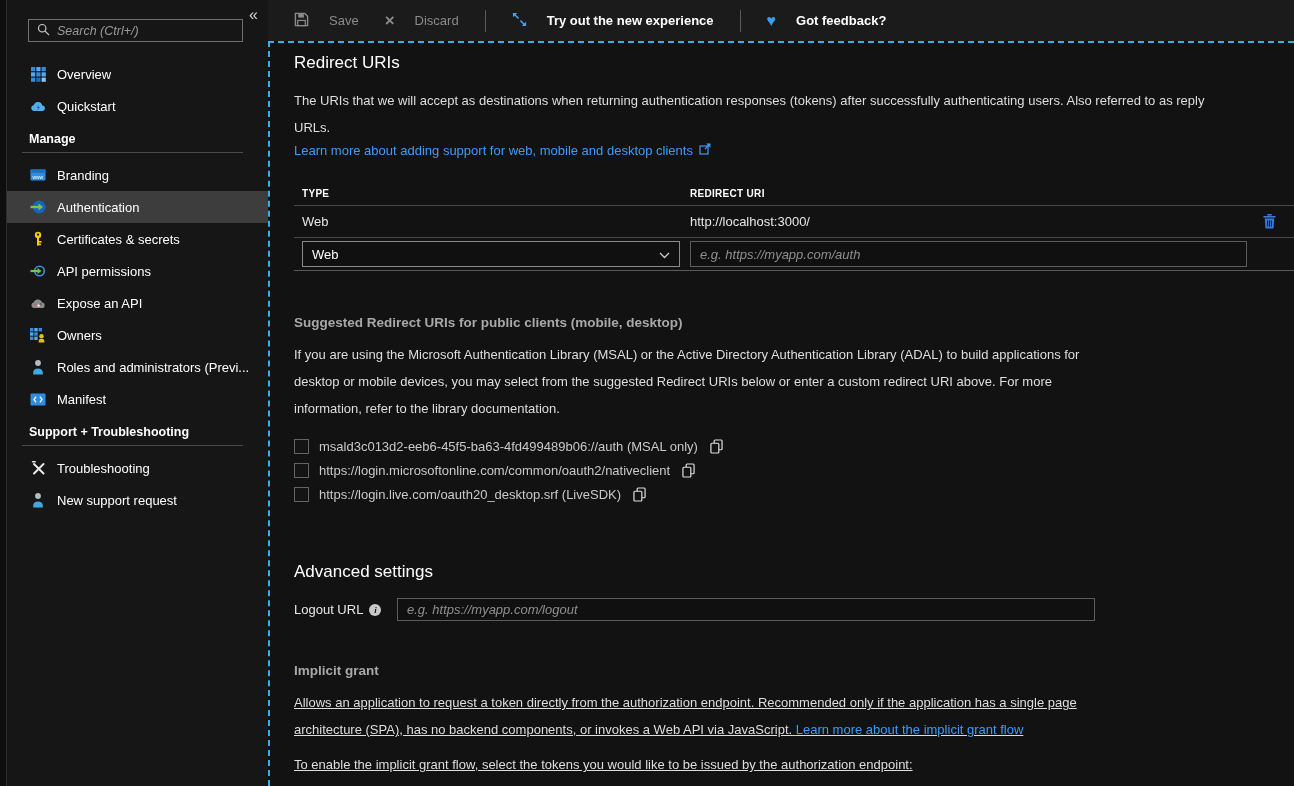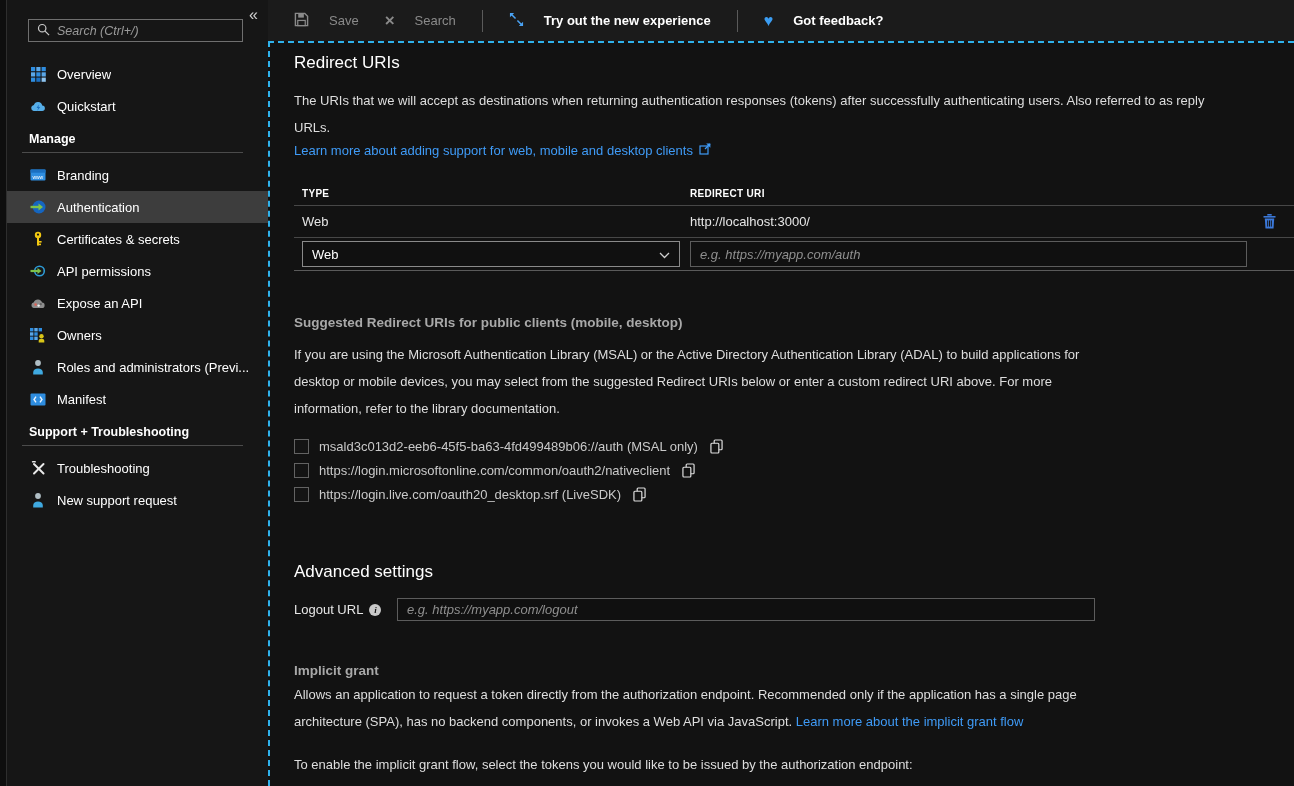--- a/index.html
+++ b/index.html
@@ -75,21 +75,21 @@
   .advanced { margin-top:54px; }
   .logout-row { margin-top:14px; display:flex; align-items:center; }
   .logout-label { color:#e6e6e6; display:flex; align-items:center; gap:6px; width:103px; }
   .info-dot { width:12px; height:12px; border-radius:50%; background:#c9c9c9; color:#141414;
     font-size:9px; font-weight:bold; font-style:italic; display:flex; align-items:center; justify-content:center;
     font-family:"Liberation Serif",serif; }
   .logout-input { width:698px; height:23px; }
 
   
   .implicit { margin-top:40px; }
-  .implicit .para { max-width:812px; }
+  .implicit .para { margin-top:8px; max-width:812px;text-decoration:underline; }
   .instruction { margin-top:16px; }
   .token-row { margin-top:16px; display:flex; align-items:center; gap:10px; height:20px; }
 </style>
 </head>
 <body>
 
 <div class="sidebar">
   <div class="rail"></div>
   <div class="collapse">«</div>
 
@@ -253,21 +253,21 @@
       <svg width="15" height="15" viewBox="0 0 16 16">
           <path d="M1.5 1.5 h10 l3 3 v10 h-13 z" fill="none" stroke="#8a8a8a" stroke-width="1.5"></path>
           <rect x="4.5" y="1.5" width="6" height="4.5" fill="#8a8a8a"></rect>
           <rect x="4" y="9" width="8" height="5.5" fill="none" stroke="#8a8a8a" stroke-width="1.3"></rect>
         </svg>
     </span>
     <span>Save</span>
   </div>
   <div class="tb-btn disabled">
     <span class="xmark">×</span>
-    <span>Search</span>
+    <span>Discard</span>
   </div>
   <div class="tb-sep"></div>
   <div class="tb-btn light">
     <span class="icon">
       <svg width="15" height="15" viewBox="0 0 16 16">
           <line x1="7" y1="7" x2="2.2" y2="2.2" stroke="#4aa3f5" stroke-width="1.6"></line>
           <path d="M1 5.5 L1 1 L5.5 1 Z" fill="#4aa3f5"></path>
           <line x1="9" y1="9" x2="13.8" y2="13.8" stroke="#4aa3f5" stroke-width="1.6"></line>
           <path d="M15 10.5 L15 15 L10.5 15 Z" fill="#4aa3f5"></path>
         </svg>

